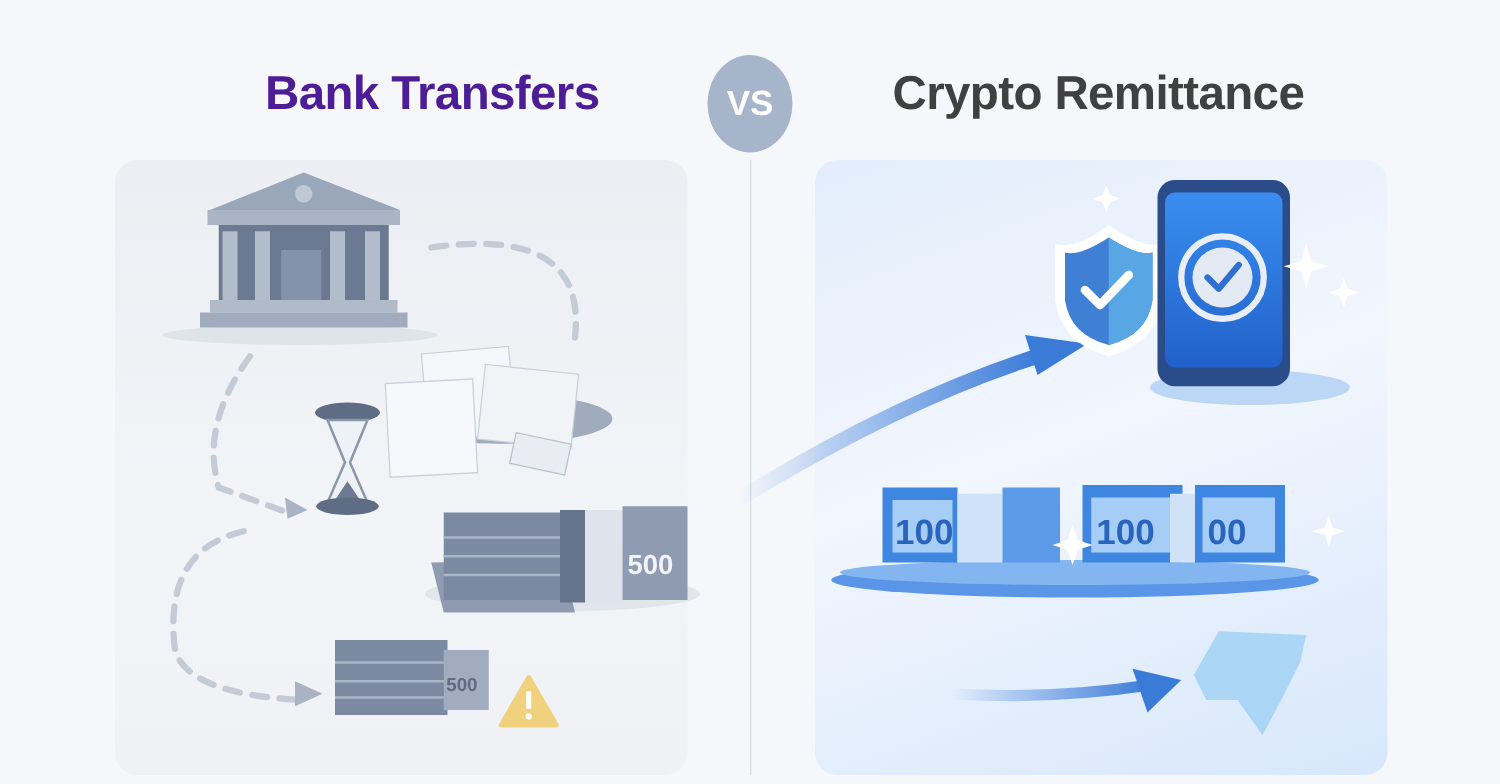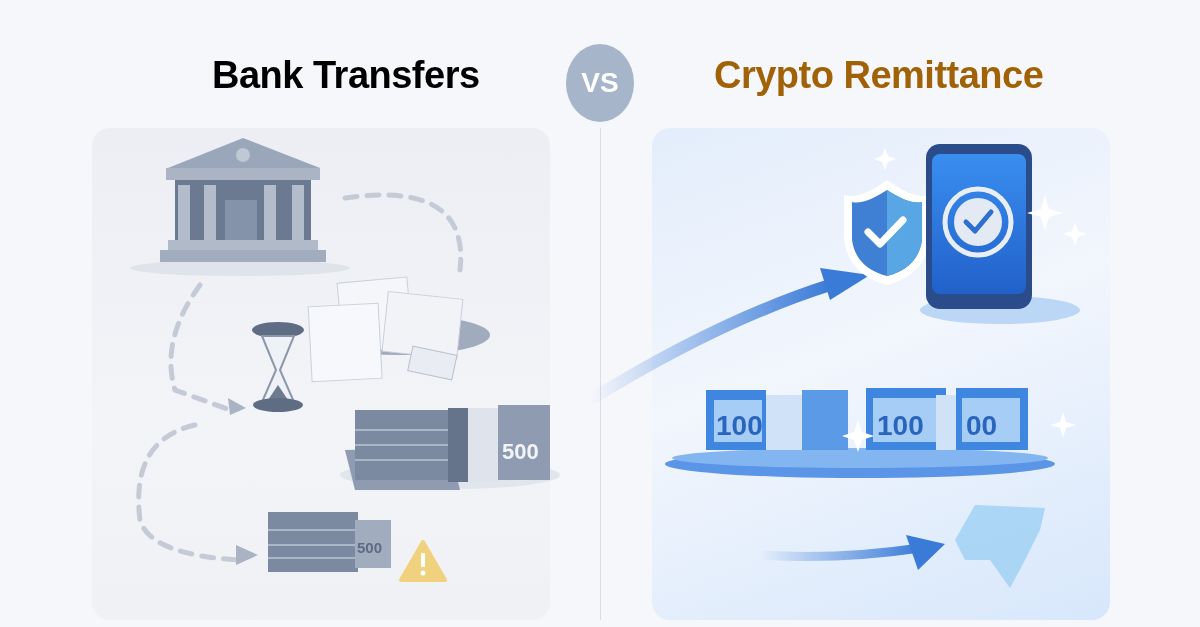--- a/index.html
+++ b/index.html
@@ -1,19 +1,19 @@
 <!DOCTYPE html>
 <html><head>
 <meta charset="utf-8">
 <style>
   html,body{margin:0;padding:0;}
   body{width:1200px;height:627px;overflow:hidden;background:#f6f7fb;font-family:"Liberation Sans",sans-serif;position:relative;}
   .title{position:absolute;top:54px;font-size:38px;font-weight:bold;letter-spacing:-0.5px;}
-  .title-left{left:212px;color:#000000;text-align:right;}
-  .title-right{left:714px;color:#a16207;}
+  .title-left{left:212px;color:#4c1d95;text-align:right;}
+  .title-right{left:714px;color:#404040;}
   .vs{position:absolute;left:566px;top:44px;width:68px;height:78px;border-radius:50%;background:#a7b5ca;color:#fff;font-size:28px;font-weight:bold;display:flex;align-items:center;justify-content:center;}
   .divider{position:absolute;left:600px;top:128px;width:1px;height:492px;background:#d8dde6;}
   .panel{position:absolute;top:128px;width:458px;height:492px;border-radius:18px;}
   .panel-left{left:92px;background:linear-gradient(180deg,#eceef3 0%,#f3f4f8 60%,#f0f1f5 100%);}
   .panel-right{left:652px;background:linear-gradient(160deg,#e3edfb 0%,#f2f6fd 45%,#d7e7fb 100%);}
   svg{position:absolute;left:0;top:0;}
 </style>
 </head>
 <body>
 

